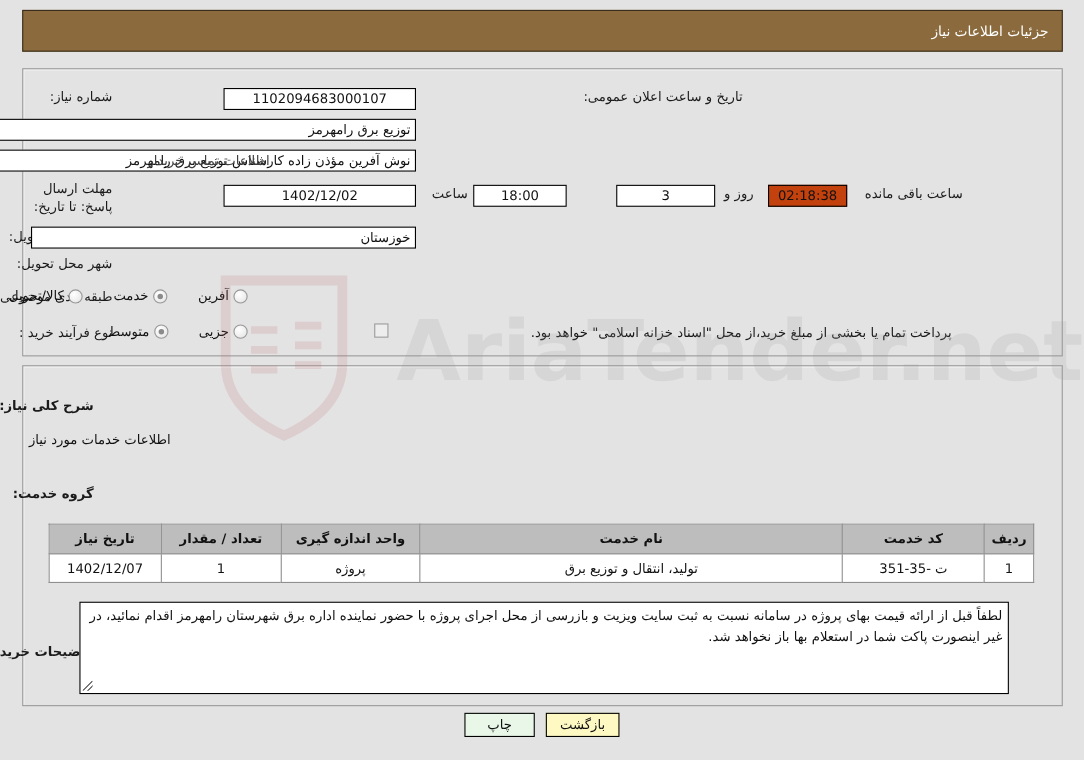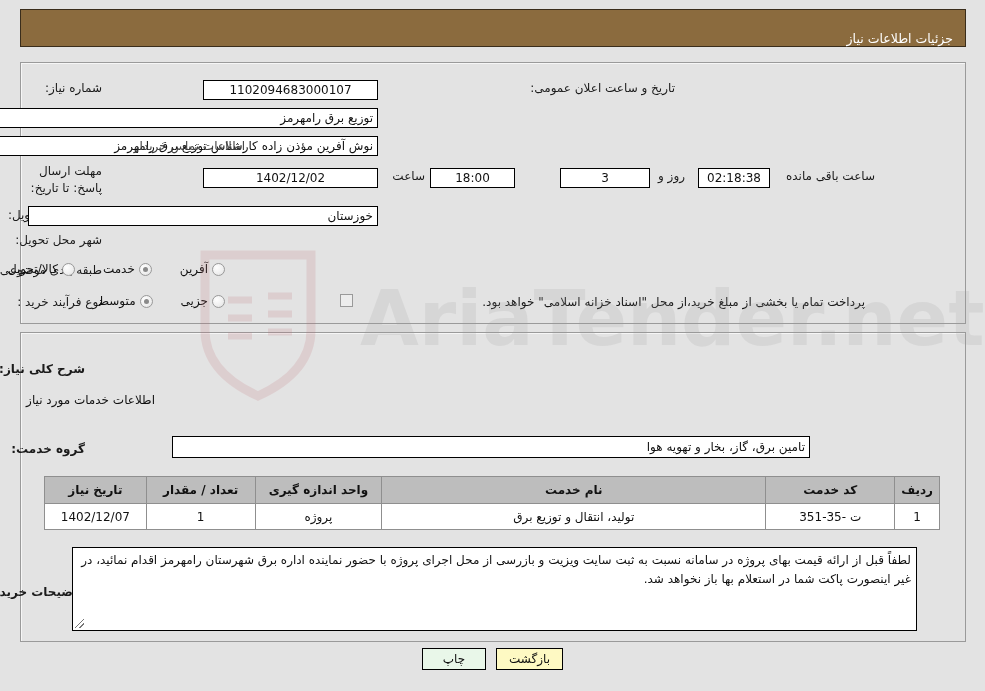--- a/index.html
+++ b/index.html
@@ -29,21 +29,21 @@
   
   .titlebar {
     position: absolute;
     left: 20px; top: 9px;
     width: 946px; height: 38px;
     background: #8b6b3e;
     border: 1px solid #3a2d1b;
     color: #ffffff;
     font-size: 12.5px;
     display: flex;
-    align-items: flex-end;
+    align-items: center;
     justify-content: flex-start;
     padding-right: 12px;
   }
 
   
   .panel {
     position: absolute;
     left: 20px;
     width: 946px;
     border: 1px solid #9a9a9a;
@@ -72,21 +72,21 @@
     height: 20px;
     font-size: 12px;
     color: #111;
     display: flex;
     align-items: center;
     padding: 0 4px;
     overflow: hidden;
   }
   .fld.ctr { justify-content: center; }
   .fld.rt  { justify-content: flex-start; }
-  .fld-yellow { background: #ffffff; }
+  .fld-yellow { background: #c2410c; }
 
   .link {
     color: #404040;
     font-size: 12px;
     text-decoration: none;
     cursor: pointer;
     margin-left: 18px;
   }
 
   
@@ -323,23 +323,20 @@
   <div class="panel" id="panel-mid"></div>
 
   <div class="row" style="top:362px; right:900px;">
     <span class="lbl lbl-bold">شرح کلی نیاز:</span>
   </div>
 
   <div class="section-head" style="top:393px; right:830px;">اطلاعات خدمات مورد نیاز</div>
 
   <div class="row" style="top:442px; right:900px;">
     <span class="lbl lbl-bold">گروه خدمت:</span>
-  </div>
-  <div class="fld rt" style="position:absolute; top:436px; right:175px; width:638px; height:22px;">
-    <span>تامین برق، گاز، بخار و تهویه هوا</span>
   </div>
 
   <table class="grid" style="top:476px; right:45px; width:896px;">
     <thead>
       <tr>
         <th style="width:36px;">ردیف</th>
         <th style="width:130px;">کد خدمت</th>
         <th style="width:390px;">نام خدمت</th>
         <th style="width:128px;">واحد اندازه گیری</th>
         <th style="width:110px;">تعداد / مقدار</th>

